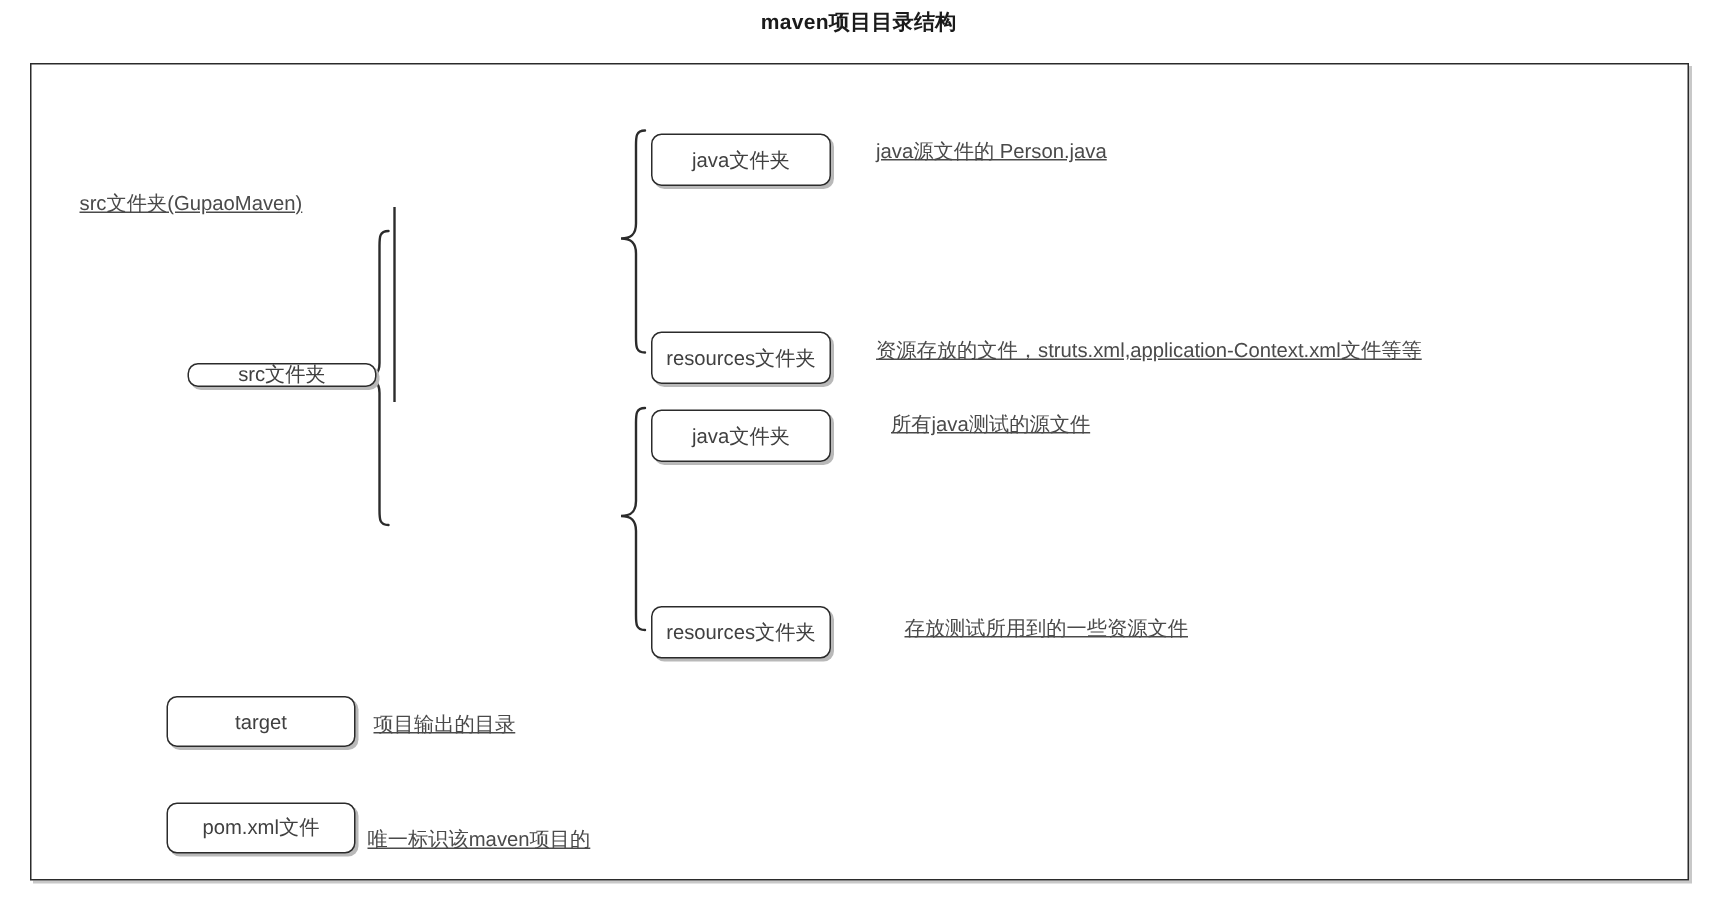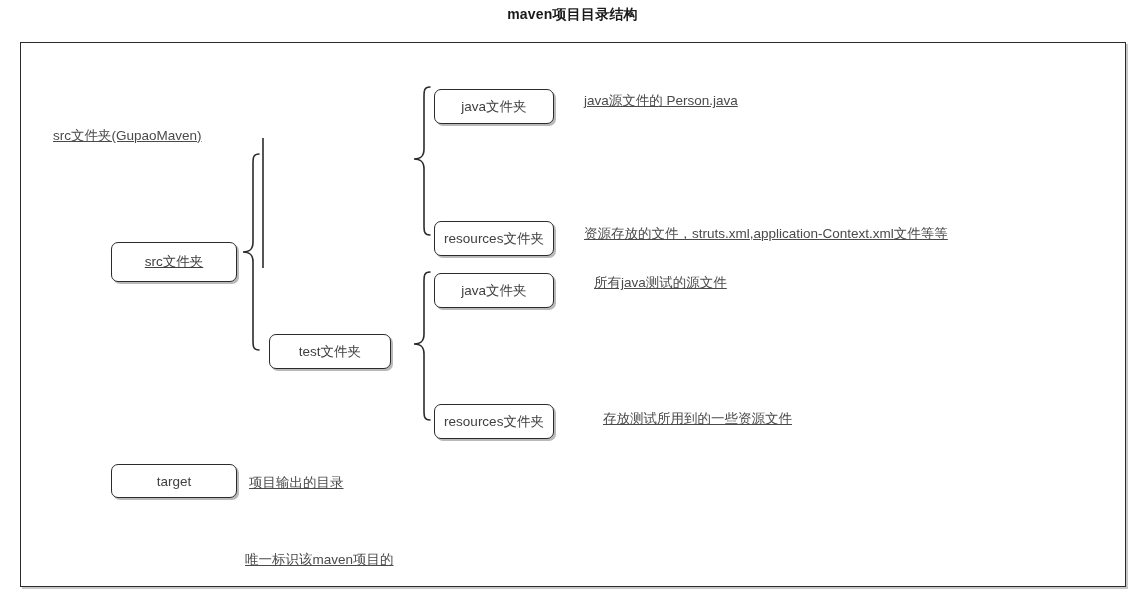--- a/index.html
+++ b/index.html
@@ -114,35 +114,35 @@
       <path d="M24 0
                C18 0 18 4 18 10
                L18 62
                C18 70 14 72 8 72
                C14 72 18 74 18 82
                L18 138
                C18 144 18 148 24 148" stroke="#2b2b2b" stroke-width="1.6" fill="none" stroke-linecap="round"></path>
     </svg>
   </div>
 
-  <div class="node-box" style="left:90px; top:199px; width:126px; height:40px;text-decoration:underline;">src文件夹</div>
+  <div class="node-box" style="left:104px; top:199px; width:126px; height:16px;">src文件夹</div>
 
 
-  <div class="node-box" style="left:248px; top:291px; width:122px; height:35px;">test文件夹</div>
 
   <div class="node-box" style="left:413px; top:46px; width:120px; height:35px;">java文件夹</div>
 
   <div class="node-box" style="left:413px; top:178px; width:120px; height:35px;">resources文件夹</div>
 
   <div class="node-box" style="left:413px; top:230px; width:120px; height:35px;">java文件夹</div>
 
   <div class="node-box" style="left:413px; top:361px; width:120px; height:35px;">resources文件夹</div>
 
   <div class="node-box" style="left:90px; top:421px; width:126px; height:34px;">target</div>
 
+  <div class="node-box" style="left:90px; top:492px; width:126px; height:34px;">pom.xml文件</div>
 
   <div class="plain-label" style="left:563px; top:51px;">java源文件的  Person.java</div>
 
   <div class="plain-label" style="left:563px; top:184px;">资源存放的文件，struts.xml,application-Context.xml文件等等</div>
 
   <div class="plain-label" style="left:573px; top:233px;">所有java测试的源文件</div>
 
   <div class="plain-label" style="left:563px; top:369px;margin-left:19px;">存放测试所用到的一些资源文件</div>
 
   <div class="plain-label" style="left:228px; top:433px;">项目输出的目录</div>

